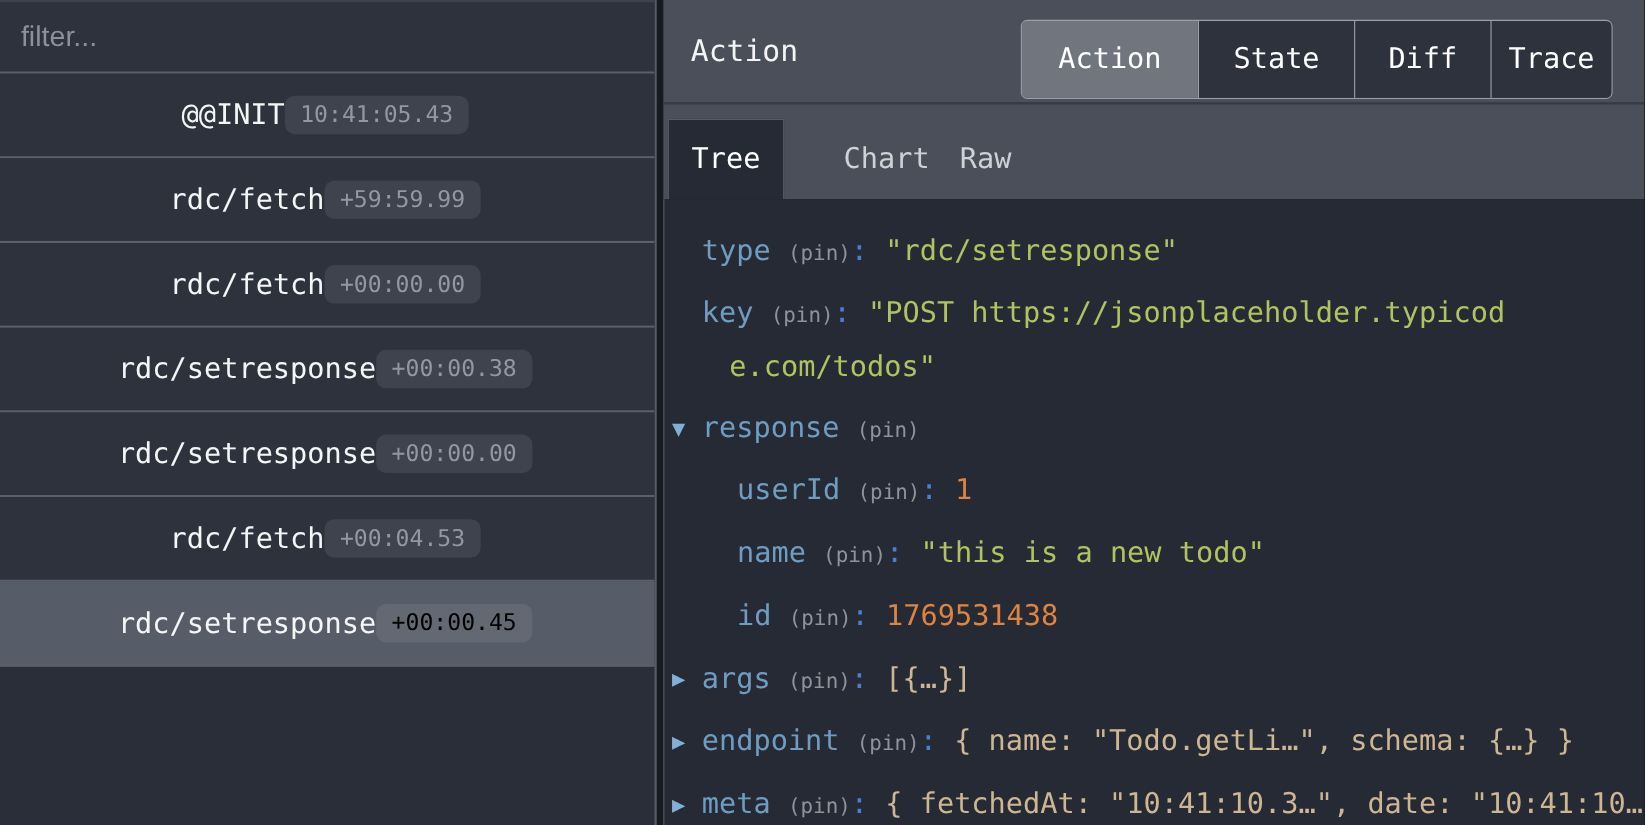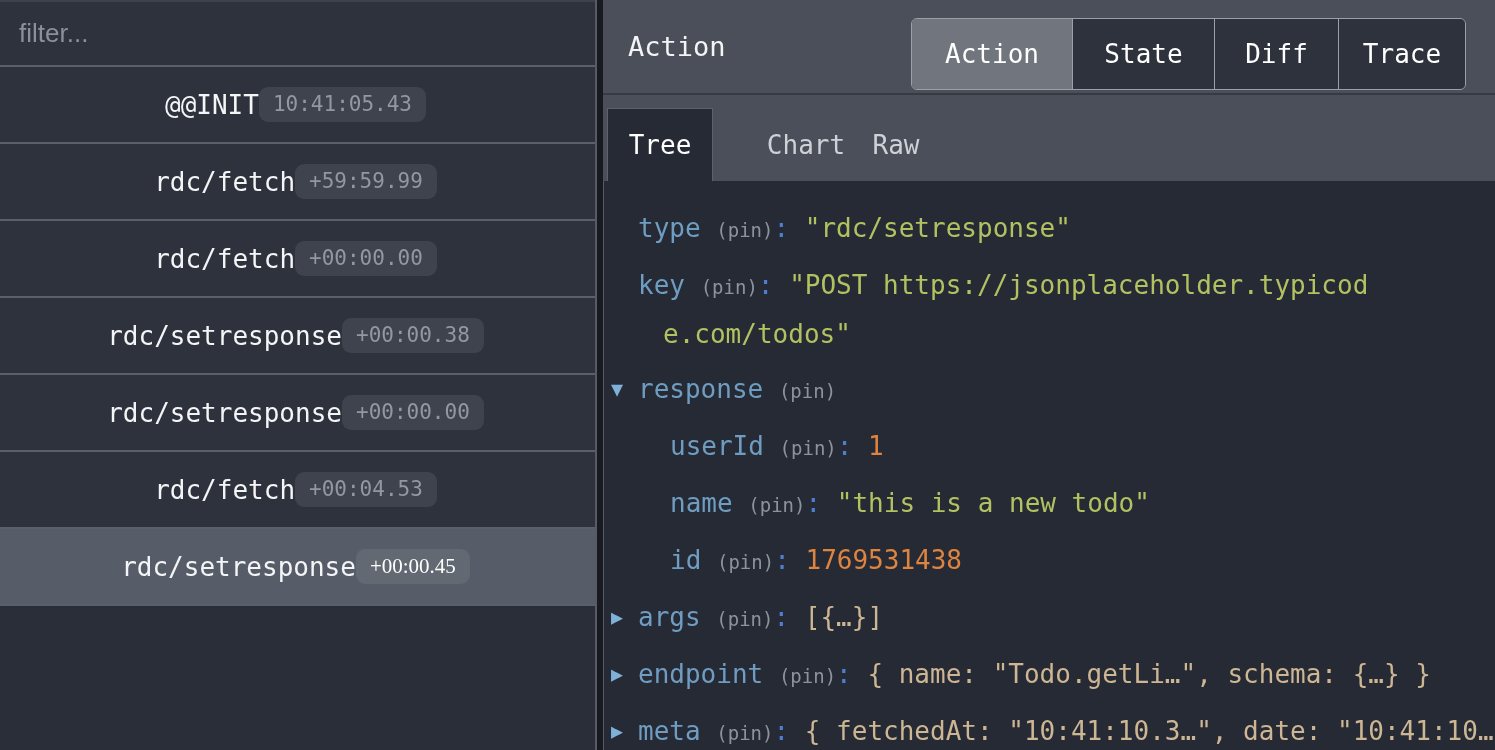--- a/index.html
+++ b/index.html
@@ -42,21 +42,21 @@
   .action-name{
     font-size:26px;color:#f4f5f7;letter-spacing:0;
     white-space:nowrap;
   }
   .badge{
     font-size:21px;color:#9298a2;
     background:#3e434e;border-radius:9px;
     padding:7px 14px;line-height:1;
     white-space:nowrap;
   }
-  .action-row.selected .badge{background:#636973;color:#ffffff;font-family:Liberation Serif, serif;}
+  .action-row.selected .badge{background:#636973;color:#000000;}
 
   
   .right-panel{position:absolute;left:603px;top:0;width:892px;height:750px;}
   .rp-header{
     position:relative;height:93px;background:#4a4f59;box-sizing:border-box;
   }
   .rp-title{
     position:absolute;left:25px;top:0;height:93px;
     display:flex;align-items:center;
     font-size:27px;color:#f4f4f6;
@@ -71,21 +71,21 @@
     display:flex;align-items:center;justify-content:center;
     font-size:26px;color:#ffffff;background:#2e323d;
     border-left:1px solid #9aa0a7;box-sizing:border-box;
     cursor:pointer;
   }
   .tab:first-child{border-left:none;}
   .tab.active{background:#70757e;}
   .tab.w-action{width:160px;}
   .tab.w-state{width:142px;}
   .tab.w-diff{width:124px;}
-  .tab.w-trace{width:127px;}
+  .tab.w-trace{width:110px;}
 
   .rp-tabbar{
     position:relative;height:88px;background:#4a4f59;
     border-top:2px solid #363a43;box-sizing:border-box;
   }
   .subtab{
     position:absolute;top:13px;height:73px;
     display:flex;align-items:center;justify-content:center;
     font-size:26px;color:#ced1d6;cursor:pointer;text-align:center;
   }

